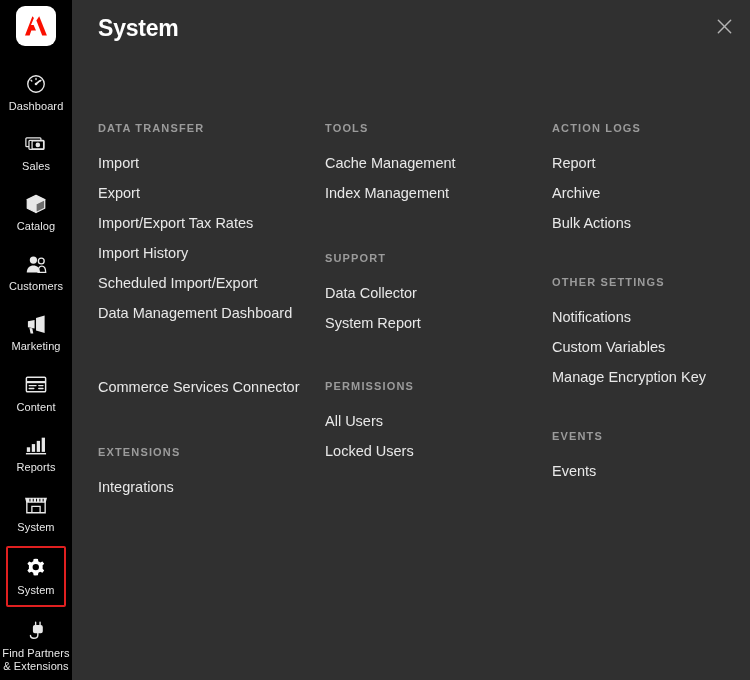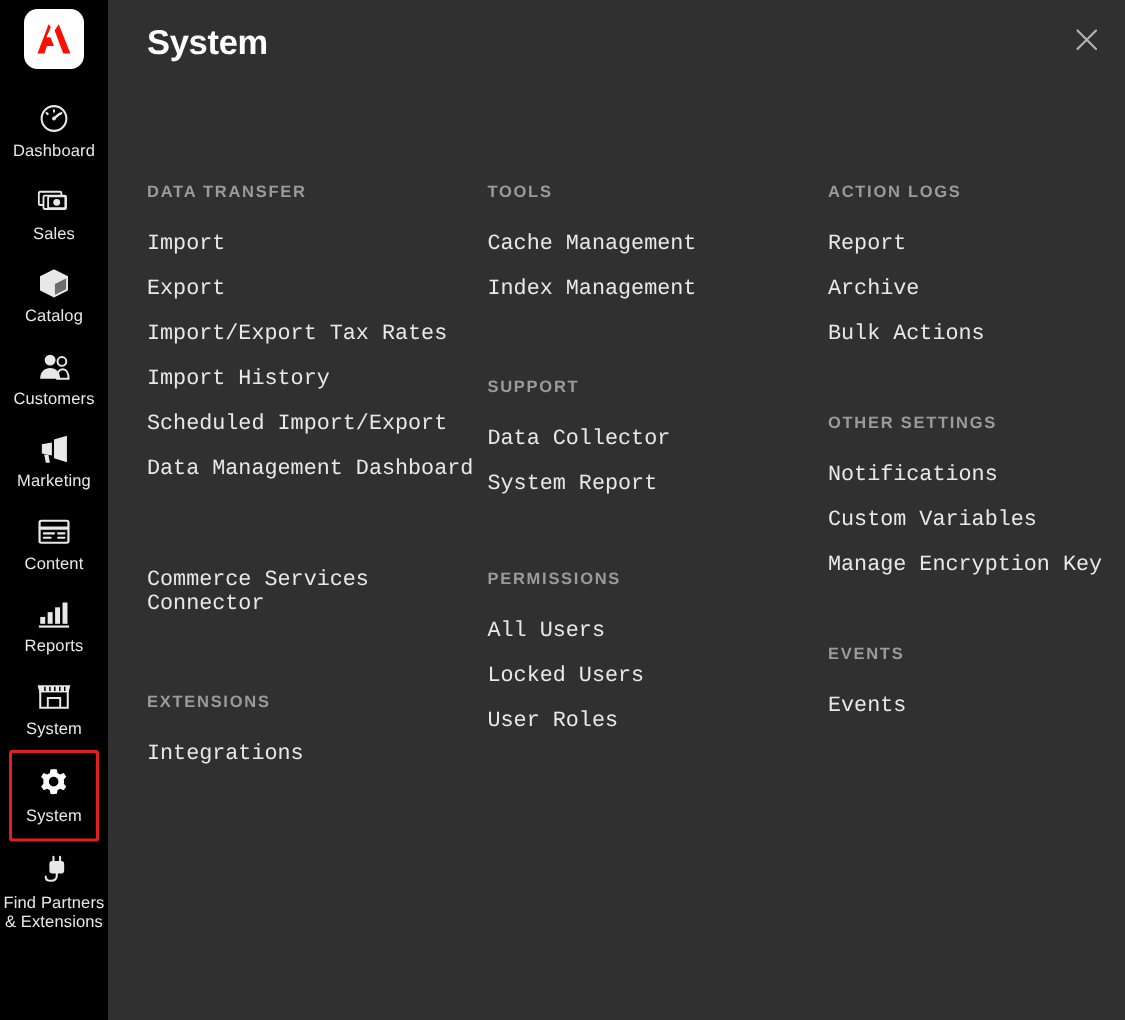--- a/index.html
+++ b/index.html
@@ -11,20 +11,21 @@
   }
   #app { position: relative; width: 750px; height: 680px; display: flex; }
 
   
   #sidebar {
     width: 72px; height: 680px;
     background: #000000;
     flex: 0 0 72px;
     display: flex; flex-direction: column; align-items: center;
     padding-top: 6px;
+    justify-content: space-between;
   }
   .brand {
     width: 40px; height: 40px;
     background: #ffffff;
     border-radius: 9px;
     display: flex; align-items: center; justify-content: center;
     margin-bottom: 14px;
   }
   .nav-item {
     width: 72px;
@@ -95,21 +96,20 @@
     margin-bottom: 14px;
   }
   .menu-link {
     display: block;
     color: #e8e8e8;
     font-size: 14.5px;
     line-height: 16px;
     padding: 7px 0 7px 0;
     text-decoration: none;
     cursor: pointer;
-    font-family: Liberation Mono, monospace;
   }
 </style>
 </head>
 <body>
 
 <div id="app">
 
   <nav id="sidebar">
 
     <div class="brand">
@@ -278,21 +278,20 @@
         </div>
         <div class="menu-group" style="">
           <div class="group-title">Support</div>
           <a class="menu-link" href="#">Data Collector</a>
           <a class="menu-link" href="#">System Report</a>
         </div>
         <div class="menu-group" style="margin-top:42px">
           <div class="group-title">Permissions</div>
           <a class="menu-link" href="#">All Users</a>
           <a class="menu-link" href="#">Locked Users</a>
-          <a class="menu-link" href="#">User Roles</a>
         </div>
       </div>
 
       <div class="menu-col">
         <div class="menu-group">
           <div class="group-title">Action Logs</div>
           <a class="menu-link" href="#">Report</a>
           <a class="menu-link" href="#">Archive</a>
           <a class="menu-link" href="#">Bulk Actions</a>
         </div>

